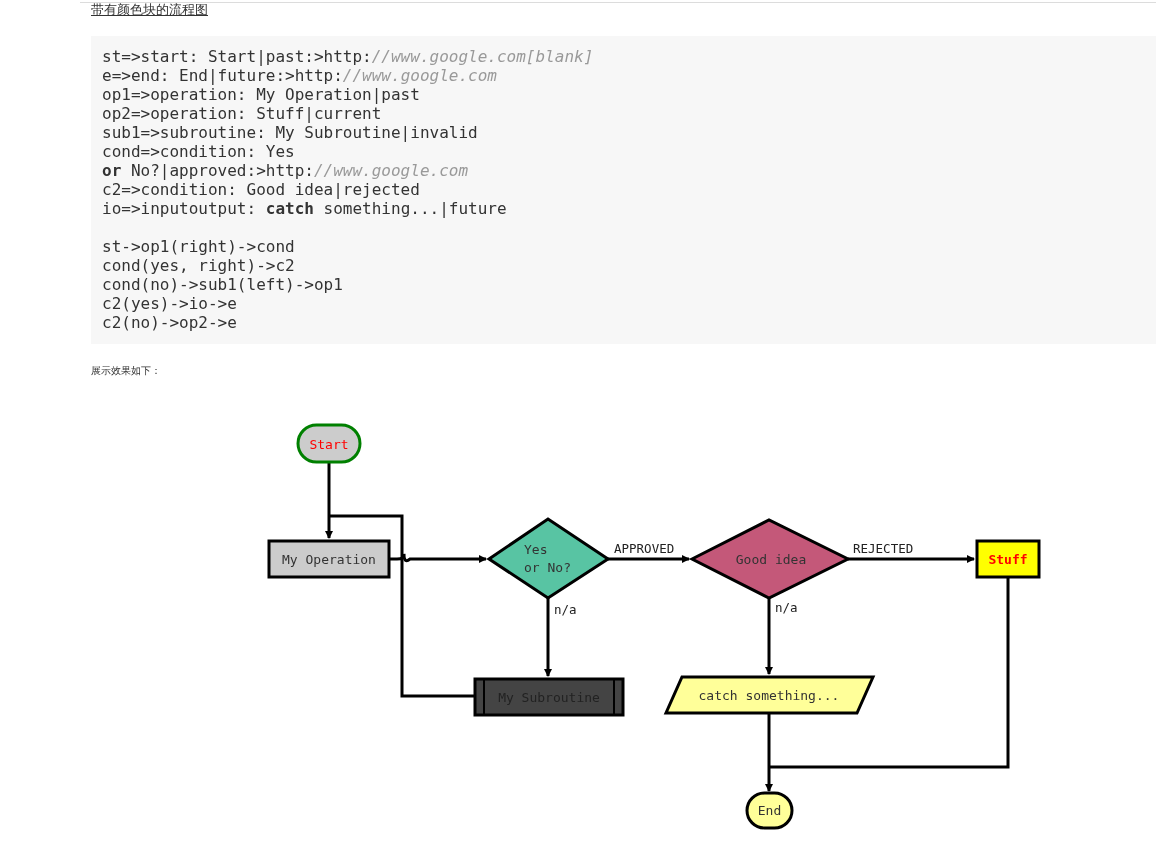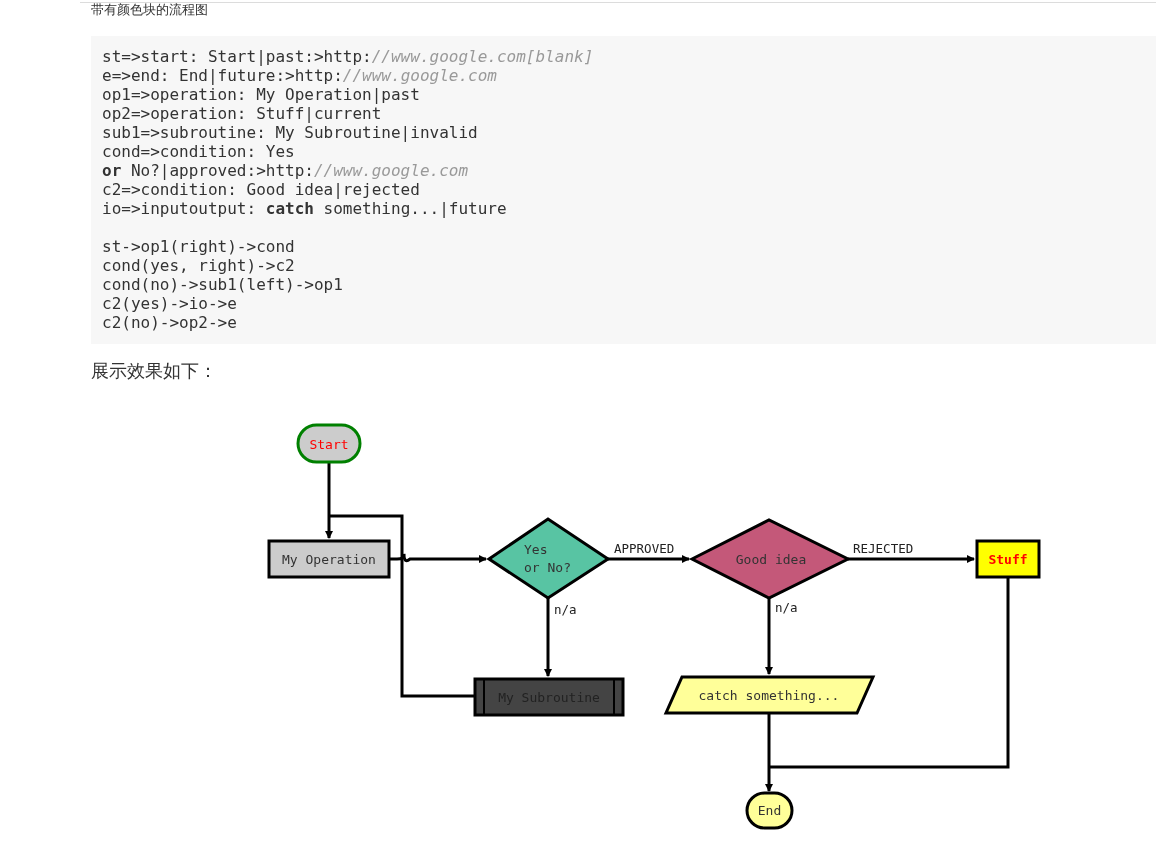--- a/index.html
+++ b/index.html
@@ -1,25 +1,25 @@
 <!DOCTYPE html>
 <html><head>
 <meta charset="utf-8">
 <style>
   html, body { margin: 0; padding: 0; background: #ffffff; }
   body { width: 1156px; height: 853px; position: relative; overflow: hidden;
          font-family: "DejaVu Sans", sans-serif; color: #333; }
   .topline { position: absolute; left: 80px; top: 2px; width: 1076px; height: 1px; background: #dcdcdc; }
-  .heading { position: absolute; left: 91px; top: 1px; font-size: 13px; color: #333; line-height: 18px; }
+  .heading { position: absolute; left: 91px; top: 1px; font-size: 13px; color: #333; line-height: 18px; text-decoration: underline; }
   .codeblock { position: absolute; left: 91px; top: 36px; width: 1065px; height: 308px; background: #f7f7f7; }
   .code { position: absolute; left: 11px; top: 11px; margin: 0;
           font-family: "DejaVu Sans Mono", monospace; font-size: 16px; line-height: 19px; color: #333; white-space: pre; }
   .code .cm { color: #999; font-style: italic; }
   .code .kw { font-weight: bold; color: #333; }
-  .result-label { position: absolute; left: 91px; top: 362px; font-size: 18px; color: #333; line-height: 18px; }
+  .result-label { position: absolute; left: 91px; top: 362px; font-size: 10px; color: #333; line-height: 18px; }
   svg.flow { position: absolute; left: 0; top: 0; }
   svg text { font-family: "DejaVu Sans Mono", monospace; }
 </style>
 </head>
 <body>
 
 <div class="topline"></div>
 <div class="heading">带有颜色块的流程图</div>
 
 <div class="codeblock">

